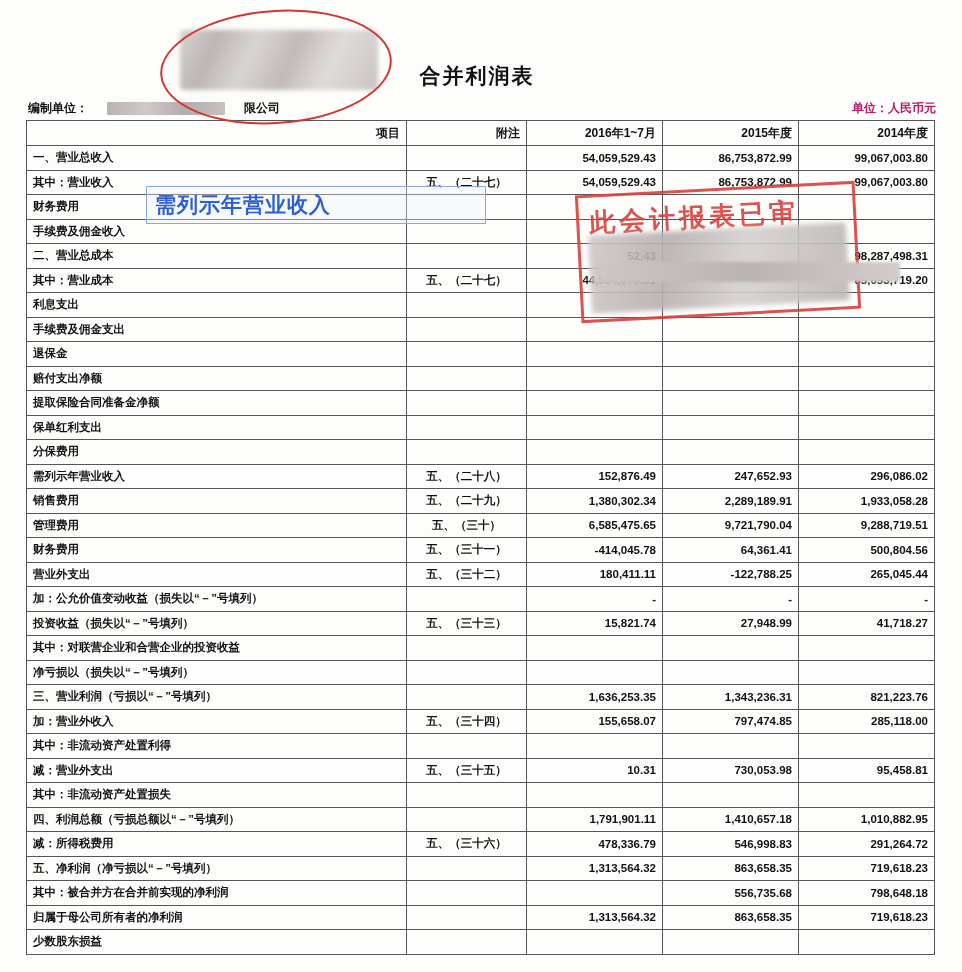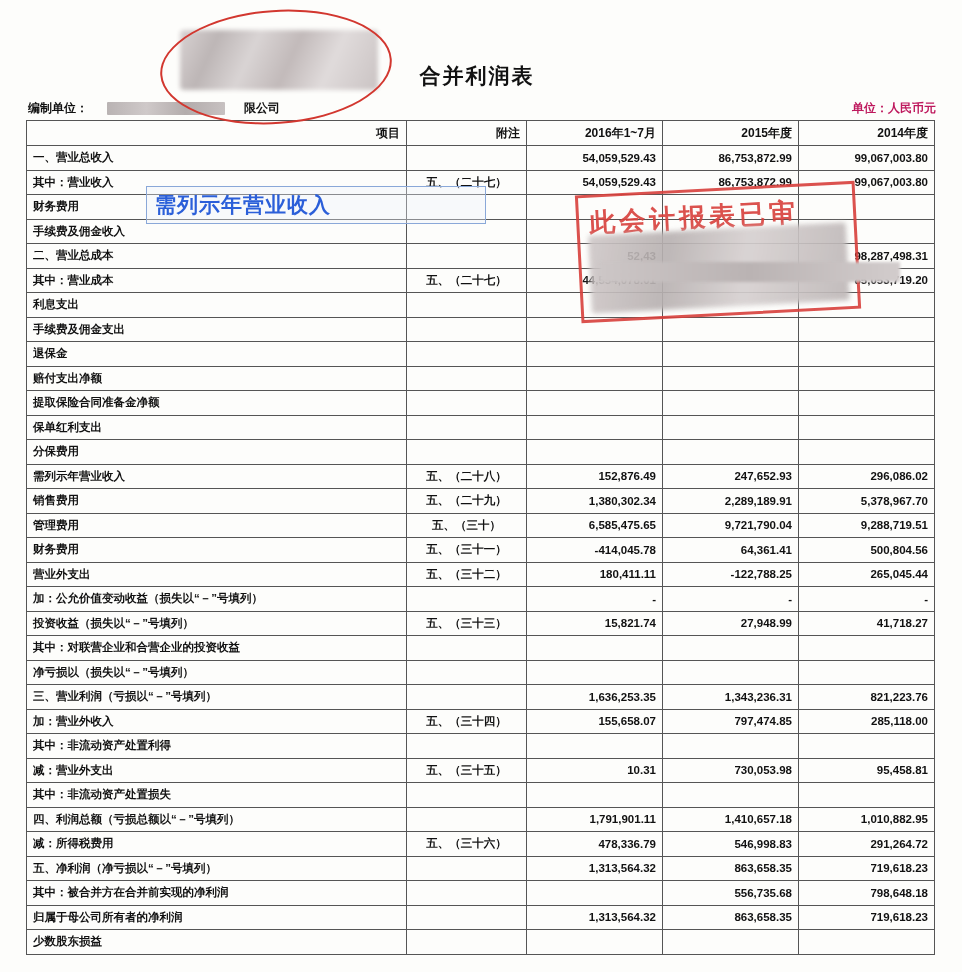--- a/index.html
+++ b/index.html
@@ -249,21 +249,21 @@
           <td class="note">五、（二十八）</td>
           <td class="num">152,876.49</td>
           <td class="num">247,652.93</td>
           <td class="num">296,086.02</td>
         </tr>
         <tr>
           <td class="i2">销售费用</td>
           <td class="note">五、（二十九）</td>
           <td class="num">1,380,302.34</td>
           <td class="num">2,289,189.91</td>
-          <td class="num">5,378,967.70</td>
+          <td class="num">1,933,058.28</td>
         </tr>
         <tr>
           <td class="i2">管理费用</td>
           <td class="note">五、（三十）</td>
           <td class="num">6,585,475.65</td>
           <td class="num">9,721,790.04</td>
           <td class="num">9,288,719.51</td>
         </tr>
         <tr>
           <td class="i2">财务费用</td>

